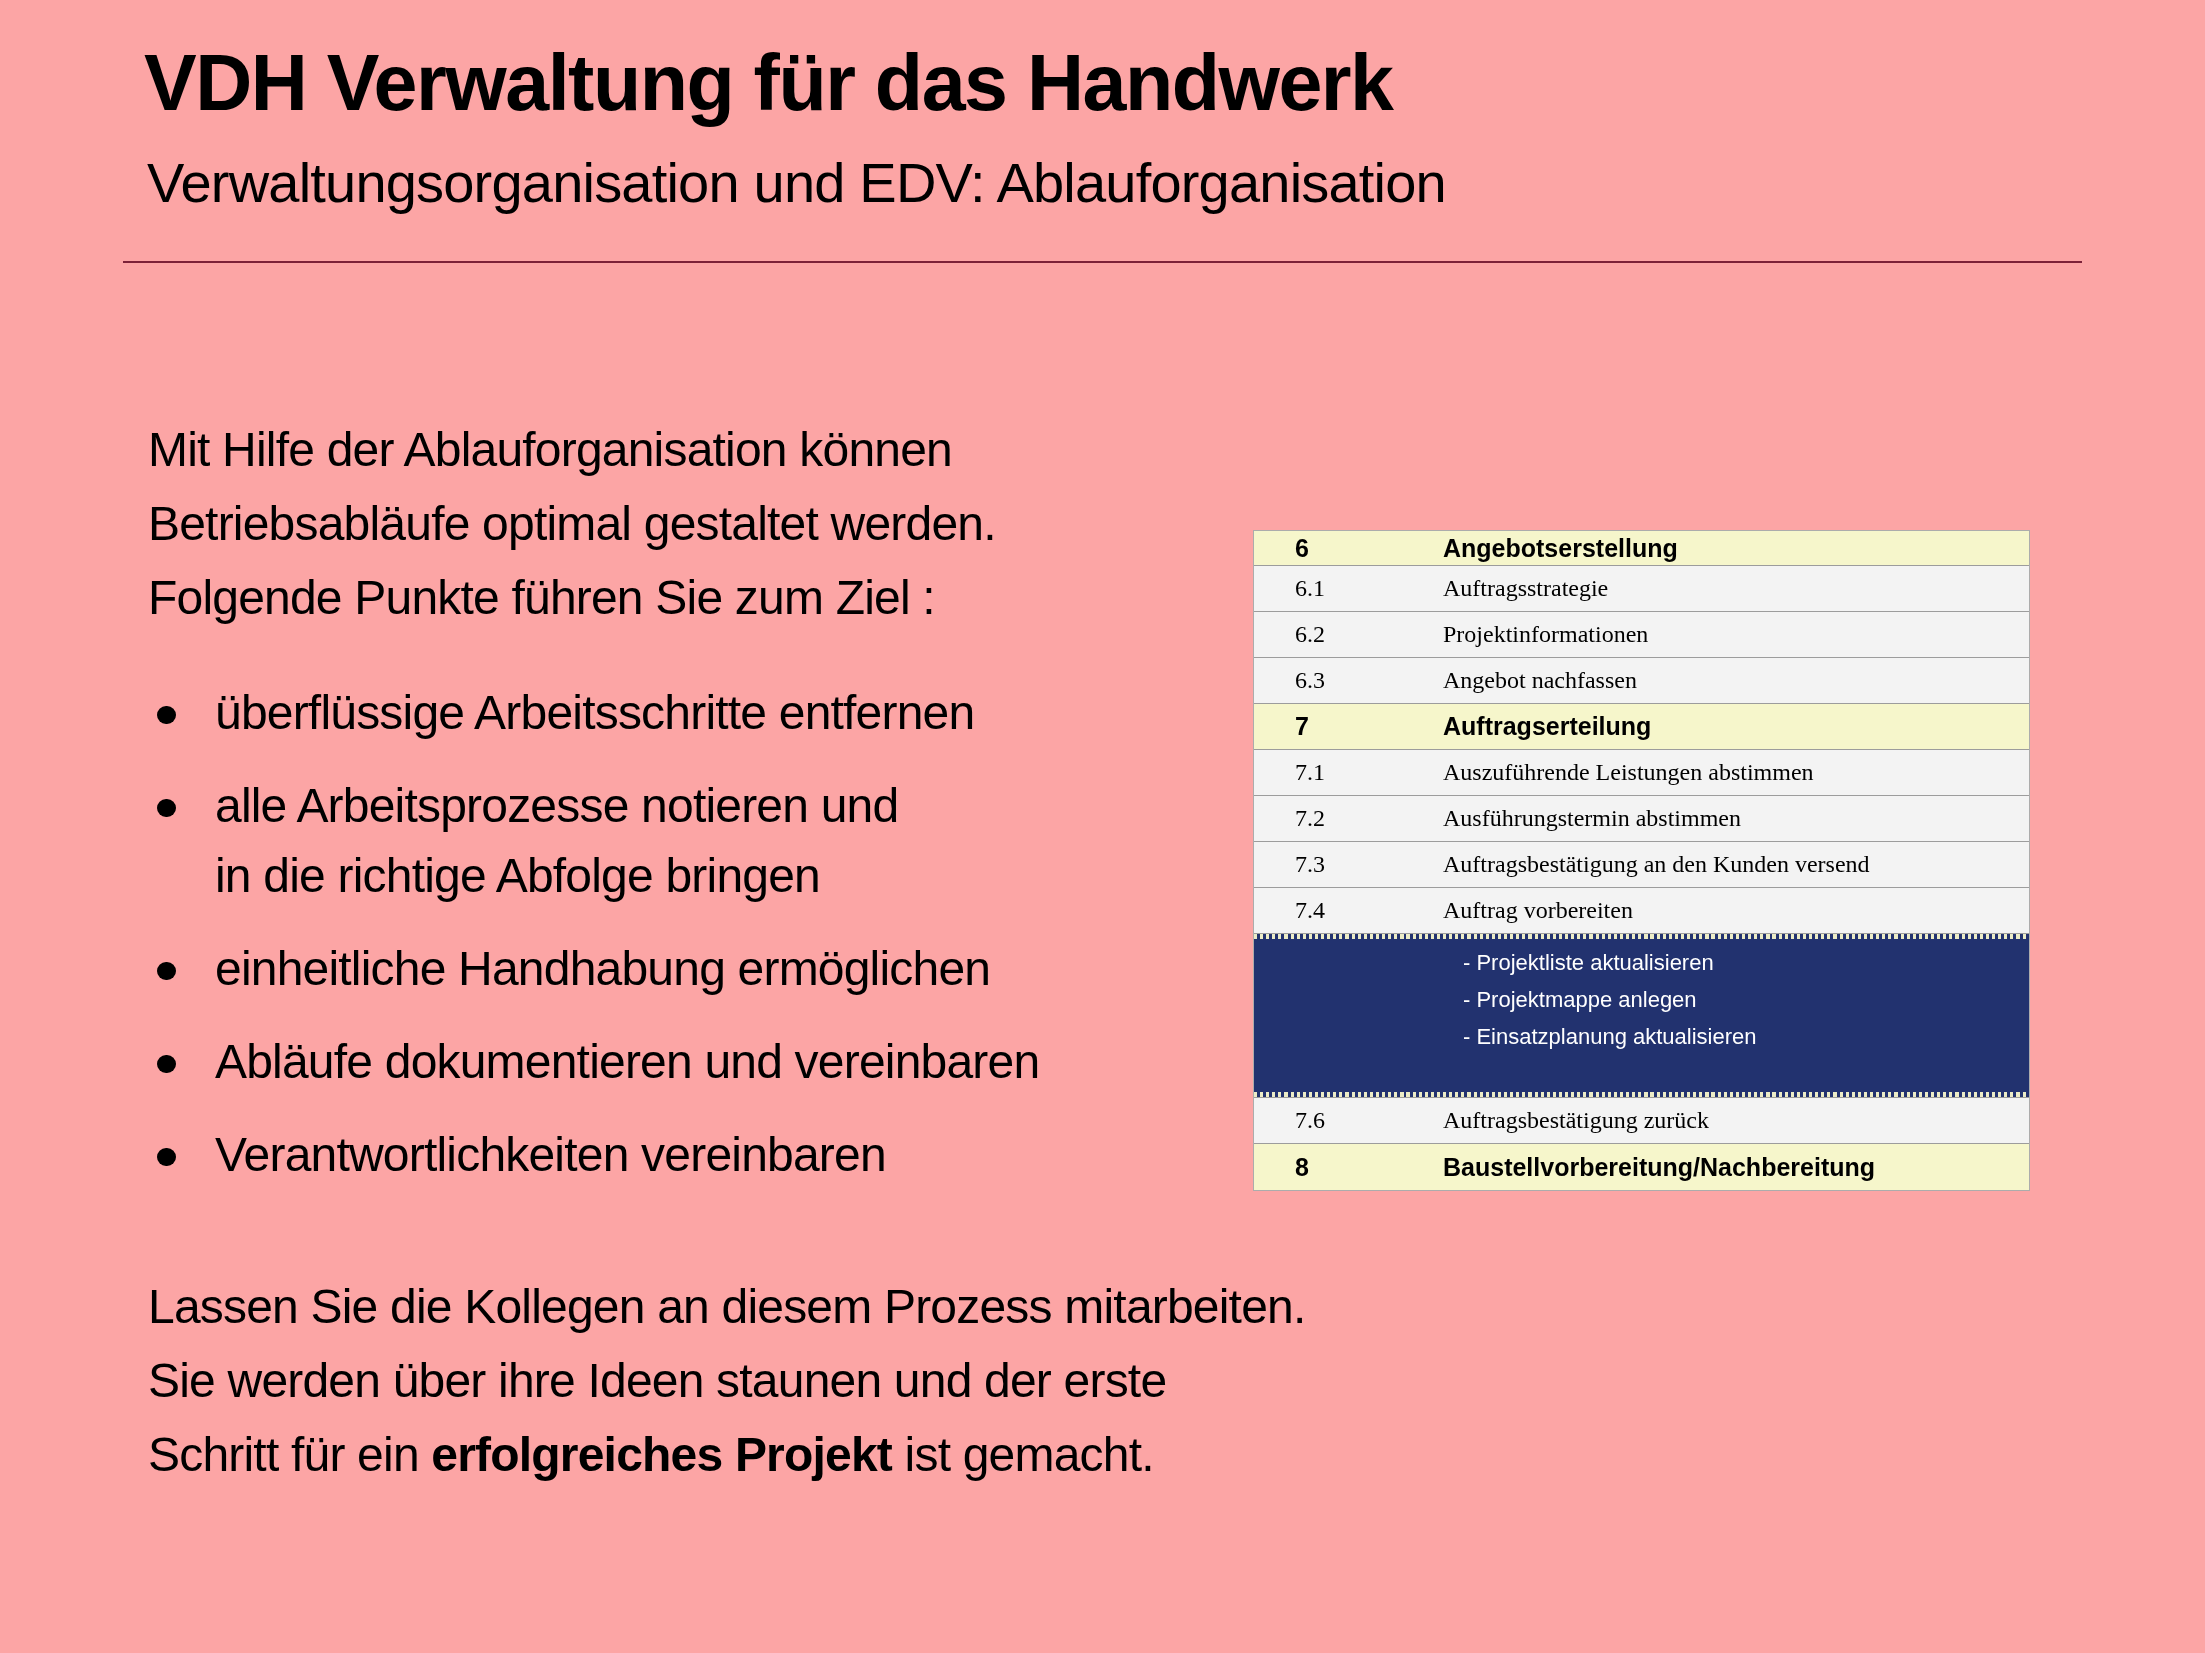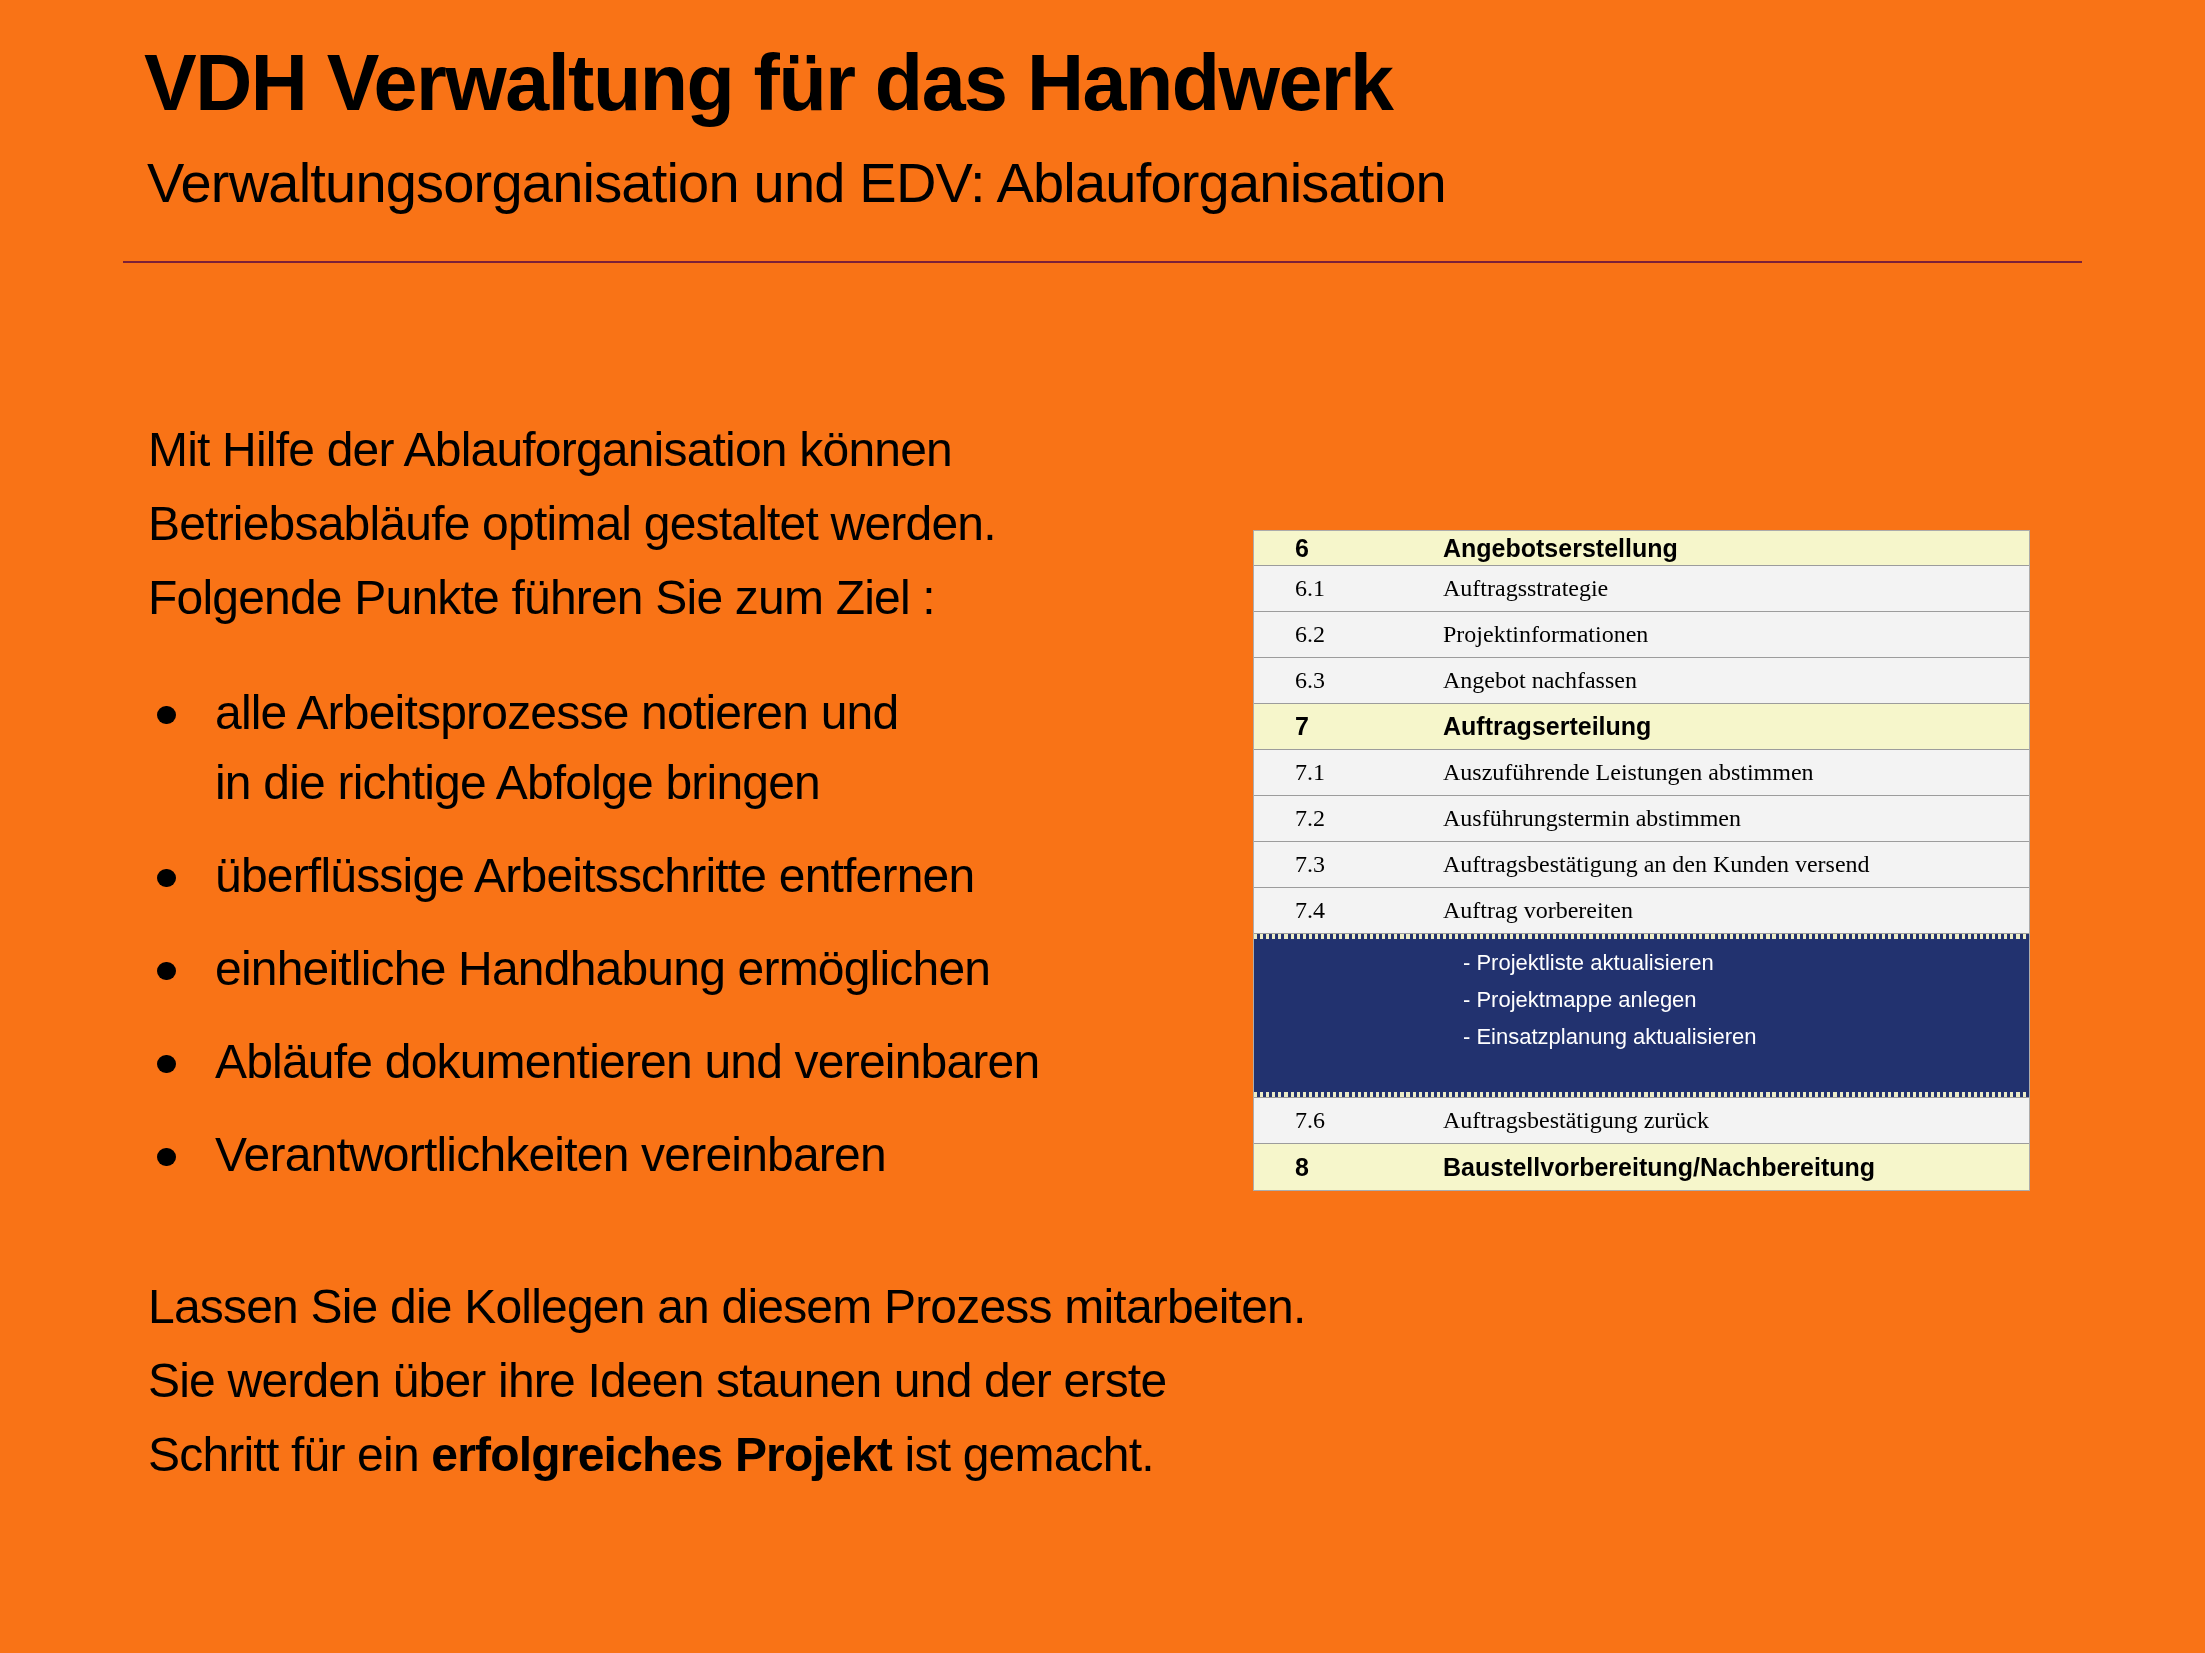--- a/index.html
+++ b/index.html
@@ -8,21 +8,21 @@
     --item-bg:#F3F3F3;
     --sel-bg:#22326F;
     --sel-fg:#FFFFFF;
     --ants:#ECECC6;
     --row-border:#9C9C9C;
     --outer-border:#ACACAC;
     --text:#000000;
   }
   html,body{margin:0;padding:0;background:#ffffff;}
   .slide{
-    position:relative;width:2205px;height:1654px;background:#f97316;
+    position:relative;width:2205px;height:1654px;background:#fca5a5;
     font-family:"Liberation Sans",sans-serif;color:var(--text);overflow:hidden;
   }
   .page-title{
     position:absolute;left:144px;top:34px;
     font-size:79px;font-weight:bold;letter-spacing:-1.5px;line-height:1.25;
     white-space:nowrap;
   }
   .page-subtitle{
     position:absolute;left:147px;top:147px;
     font-size:56px;font-weight:normal;letter-spacing:-0.8px;line-height:1.3;
@@ -98,26 +98,26 @@
   <div class="page-subtitle">Verwaltungsorganisation und EDV: Ablauforganisation</div>
   <div class="divider"></div>
 
   <div class="intro">Mit Hilfe der Ablauforganisation können
 Betriebsabläufe optimal gestaltet werden.
 Folgende Punkte führen Sie zum Ziel :</div>
 
   <ul class="bullet-list">
     <li class="bullet-item">
       <span class="bullet-dot"></span>
-      <span class="bullet-text">alle Arbeitsprozesse notieren und
-in die richtige Abfolge bringen</span>
+      <span class="bullet-text">überflüssige Arbeitsschritte entfernen</span>
     </li>
     <li class="bullet-item">
       <span class="bullet-dot"></span>
-      <span class="bullet-text">überflüssige Arbeitsschritte entfernen</span>
+      <span class="bullet-text">alle Arbeitsprozesse notieren und
+in die richtige Abfolge bringen</span>
     </li>
     <li class="bullet-item">
       <span class="bullet-dot"></span>
       <span class="bullet-text">einheitliche Handhabung ermöglichen</span>
     </li>
     <li class="bullet-item">
       <span class="bullet-dot"></span>
       <span class="bullet-text">Abläufe dokumentieren und vereinbaren</span>
     </li>
     <li class="bullet-item">

